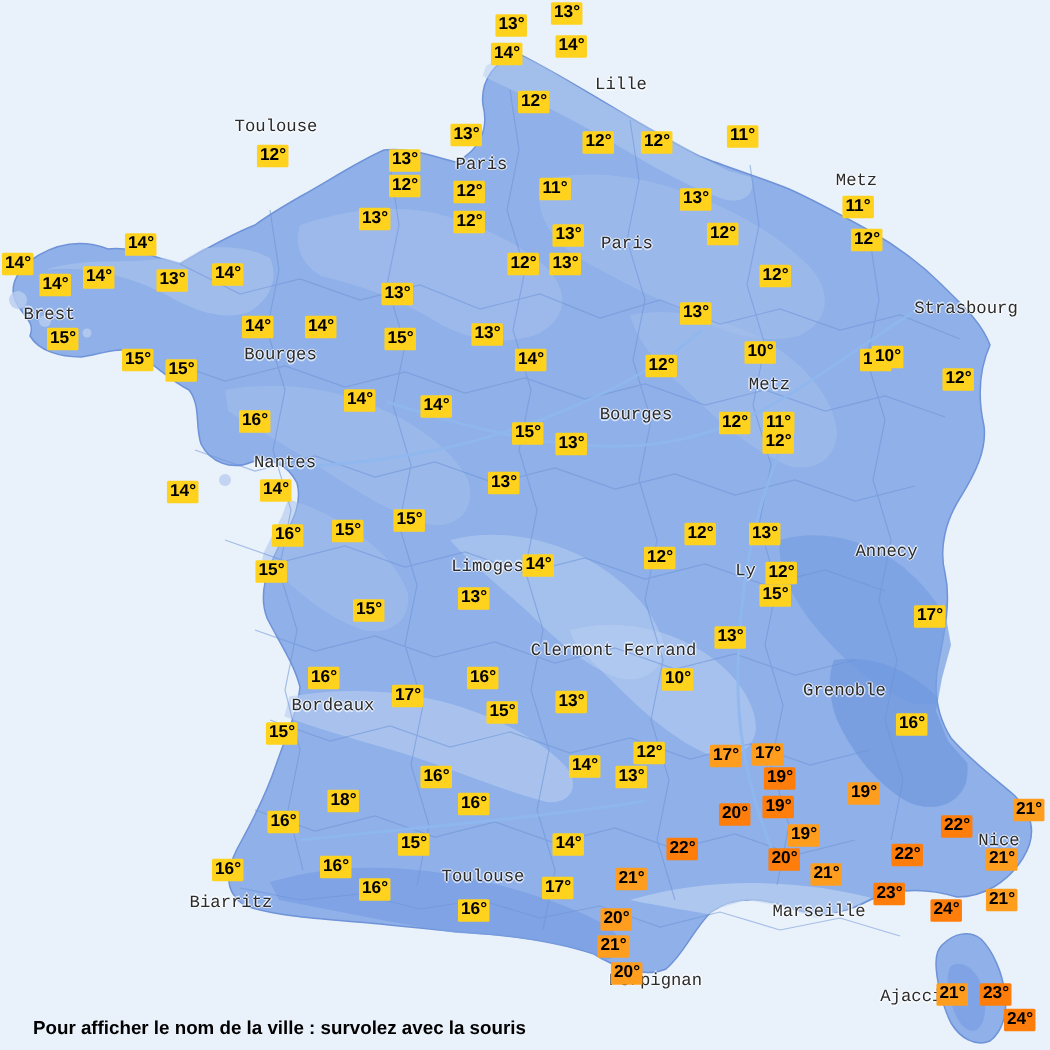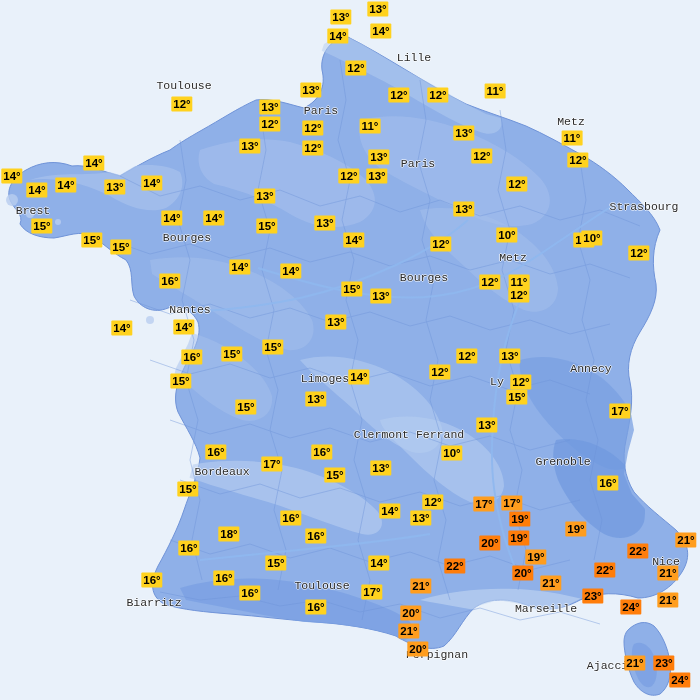--- a/index.html
+++ b/index.html
@@ -271,20 +271,21 @@
     <g fill="#b9cef0" opacity="0.8">
       <circle cx="12" cy="200" r="6"></circle>
       <circle cx="30" cy="214" r="4"></circle>
       <circle cx="58" cy="222" r="3"></circle>
       <circle cx="150" cy="320" r="4"></circle>
     </g>
   </svg>
 
 
 
+  <div id="footer-note">Pour afficher le nom de la ville : survolez avec la souris</div>
 
   <div id="city-layer">
       <div class="city" style="left: 184px; top: 85px;">Toulouse</div>
       <div class="city" style="left: 414px; top: 57px;">Lille</div>
       <div class="city" style="left: 321px; top: 110px;">Paris</div>
       <div class="city" style="left: 571px; top: 121px;">Metz</div>
       <div class="city" style="left: 418px; top: 163px;">Paris</div>
       <div class="city" style="left: 33px; top: 210px;">Brest</div>
       <div class="city" style="left: 644px; top: 206px;">Strasbourg</div>
       <div class="city" style="left: 187px; top: 237px;">Bourges</div>

